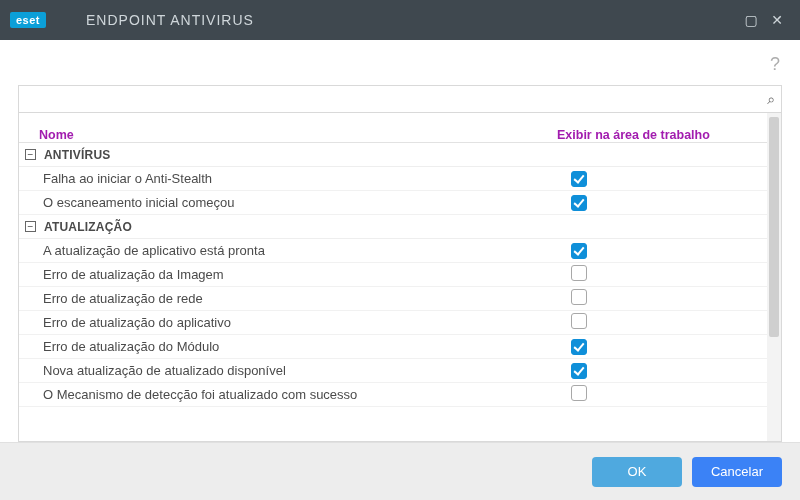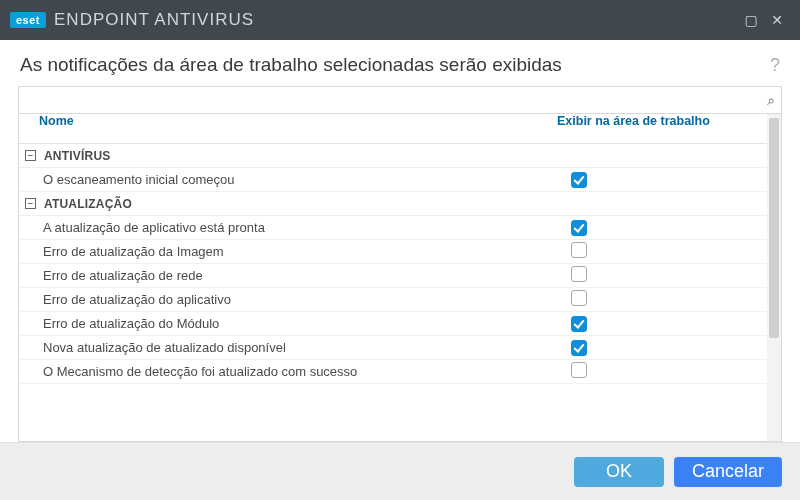--- a/index.html
+++ b/index.html
@@ -27,24 +27,25 @@
     background: #0b9fd8;
     color: #fff;
     font-weight: 700;
     font-size: 11px;
     padding: 2px 6px;
     border-radius: 2px;
     letter-spacing: 0.5px;
     margin-right: 8px;
   }
   .brand-text {
-    font-size: 17px;
+    font-size: 14px;
     font-weight: 300;
     letter-spacing: 1px;
     color: #cfd6da;
+    margin-left: 32px;
   }
   .titlebar-spacer { flex: 1; }
   .titlebar-btn {
     width: 26px;
     height: 26px;
     display: flex;
     align-items: center;
     justify-content: center;
     color: #cfd6da;
     cursor: pointer;
@@ -115,27 +116,27 @@
   .scrollbar-thumb {
     position: absolute;
     left: 2px; right: 2px;
     top: 4px;
     height: 220px;
     background: #cfcfcf;
     border-radius: 2px;
   }
   .thead {
     display: flex;
-    align-items: flex-start;
+    align-items: flex-end;
     height: 30px;
     border-bottom: 1px solid #e2e2e2;
     padding: 0 20px;
     font-weight: 700;
     font-size: 12.5px;
-    color: #0369a1;
+    color: #a21caf;
   }
   .col-name { flex: 1; }
   .col-show { width: 190px; text-align: left; }
   .grp {
     display: flex;
     align-items: center;
     height: 24px;
     padding: 0 6px 0 6px;
     border-bottom: 1px solid #eee;
   }
@@ -205,21 +206,21 @@
     border-top: 1px solid #e0e0e0;
   }
   .btn {
     height: 30px;
     min-width: 90px;
     padding: 0 18px;
     border-radius: 4px;
     display: flex;
     align-items: center;
     justify-content: center;
-    font-size: 18px;
+    font-size: 13px;
     cursor: pointer;
     border: none;
   }
   .btn-primary { background: #4fa9df; color: #fff; }
   .btn-secondary { background: #3b82f6; color: #fff; }
 </style>
 </head>
 <body>
 
 <div class="titlebar">
@@ -228,21 +229,20 @@
   <span class="titlebar-spacer"></span>
   <span class="titlebar-btn">
     <span>▢</span>
   </span>
   <span class="titlebar-btn">
     <span>✕</span>
   </span>
 </div>
 
 <div class="heading">
-  <h1>As notificações da área de trabalho selecionadas serão exibidas</h1>
   <span class="heading-spacer"></span>
   <span class="help-icon">?</span>
 </div>
 
 <div class="content">
   <div class="search-row">
     <input type="text" placeholder="" style="">
     <span class="search-icon">⌕</span>
   </div>
 
@@ -251,20 +251,24 @@
       <div class="thead">
         <div class="col-name">Nome</div>
         <div class="col-show">Exibir na área de trabalho</div>
       </div>
       <div id="rows-host">
           <div class="grp">
             <span class="grp-toggle">−</span>
             <span class="grp-label">ANTIVÍRUS</span>
           </div>
           <div class="row">
+            <div class="col-name">Falha ao iniciar o Anti-Stealth</div>
+            <div class="col-show"><span class="chk checked"></span></div>
+          </div>
+          <div class="row">
             <div class="col-name">O escaneamento inicial começou</div>
             <div class="col-show"><span class="chk checked"></span></div>
           </div>
           <div class="grp">
             <span class="grp-toggle">−</span>
             <span class="grp-label">ATUALIZAÇÃO</span>
           </div>
           <div class="row">
             <div class="col-name">A atualização de aplicativo está pronta</div>
             <div class="col-show"><span class="chk checked"></span></div>

